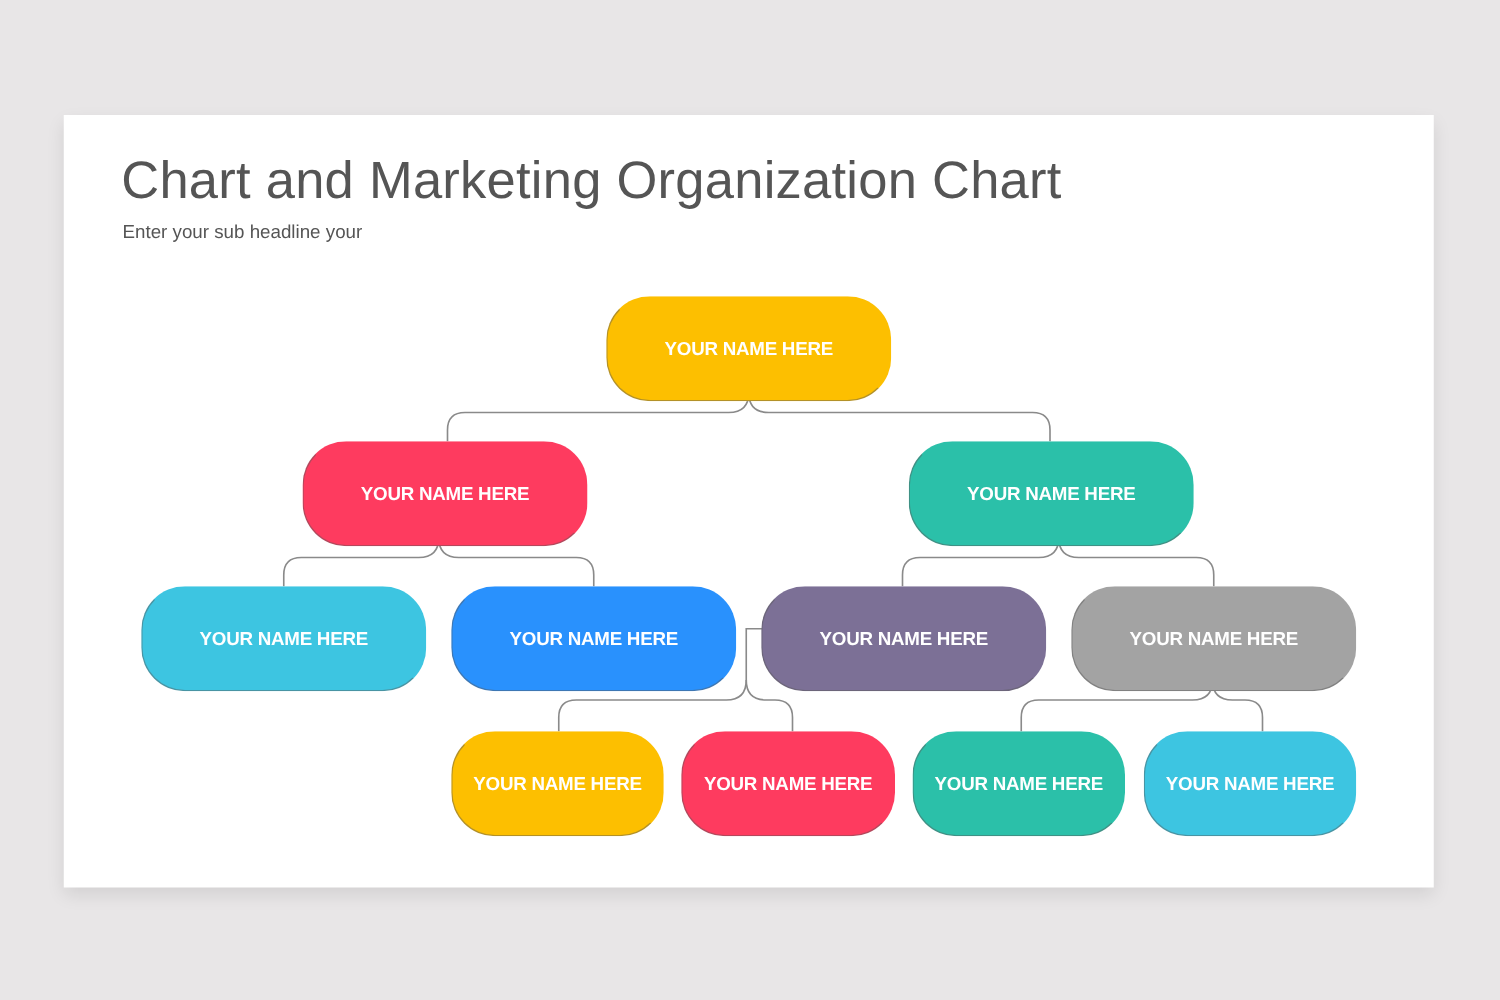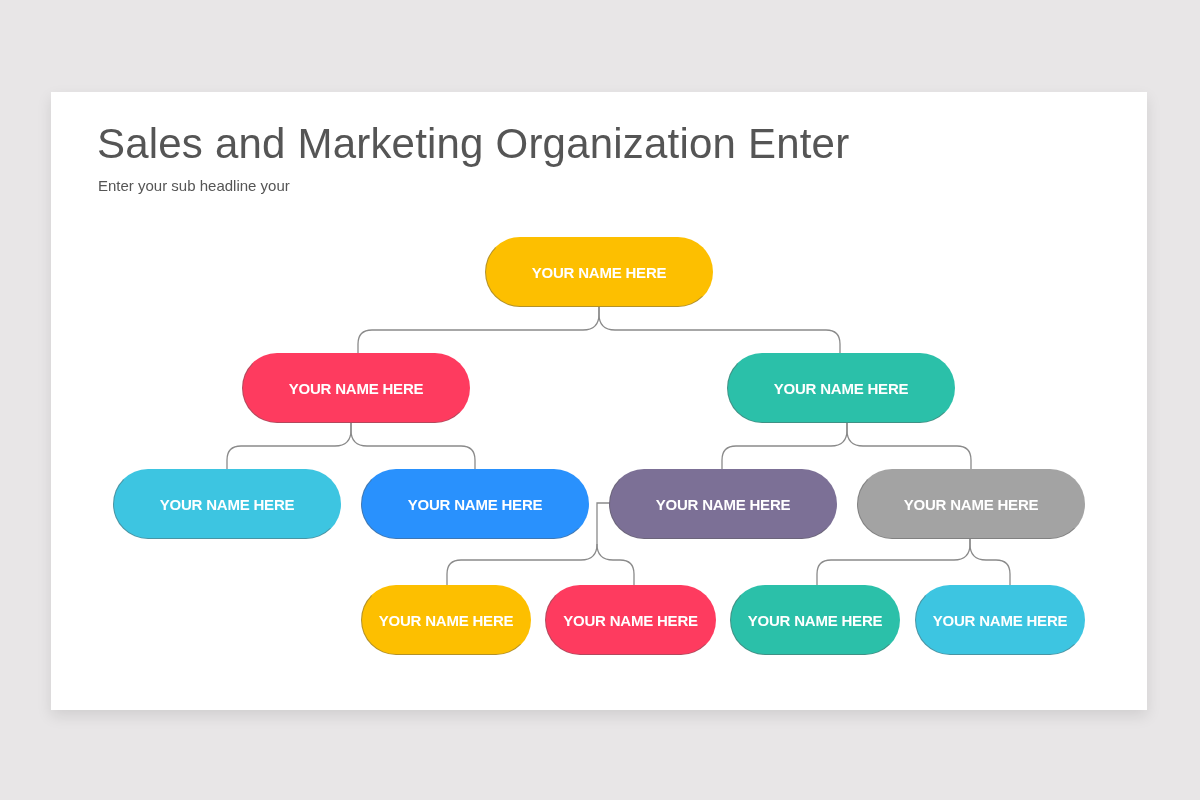--- a/index.html
+++ b/index.html
@@ -42,21 +42,21 @@
       width: 1200px; height: 800px;
       pointer-events: none;
     }
     svg.connectors path {
       fill: none;
       stroke: #8a8a8a;
       stroke-width: 1.3;
     }
     .node {
       position: absolute;
-      height: 70px;
+      height: 84px;
       border-radius: 35px;
       display: flex;
       align-items: center;
       justify-content: center;
       color: #ffffff;
       font-weight: bold;
       font-size: 15px;
       letter-spacing: -0.2px;
       box-sizing: border-box;
       border: 1px solid rgba(90,90,90,0.45);
@@ -64,21 +64,21 @@
       border-top-color: transparent;
       cursor: pointer;
       white-space: nowrap;
     }
   </style>
 </head>
 <body>
 
 <div class="slide"></div>
 
-<h1 class="title">Sales and Marketing Organization Enter</h1>
+<h1 class="title">Chart and Marketing Organization Chart</h1>
 <div class="subtitle">Enter your sub headline your</div>
 
 <svg class="connectors" viewBox="0 0 1200 800">
 
   <path d="M599 307 L599 314 Q599 330 583 330 L372 330 Q358 330 358 344 L358 353"></path>
   <path d="M599 307 L599 314 Q599 330 615 330 L826 330 Q840 330 840 344 L840 353"></path>
 
   <path d="M351 423 L351 430 Q351 446 335 446 L241 446 Q227 446 227 460 L227 469"></path>
   <path d="M351 423 L351 430 Q351 446 367 446 L461 446 Q475 446 475 460 L475 469"></path>
 

